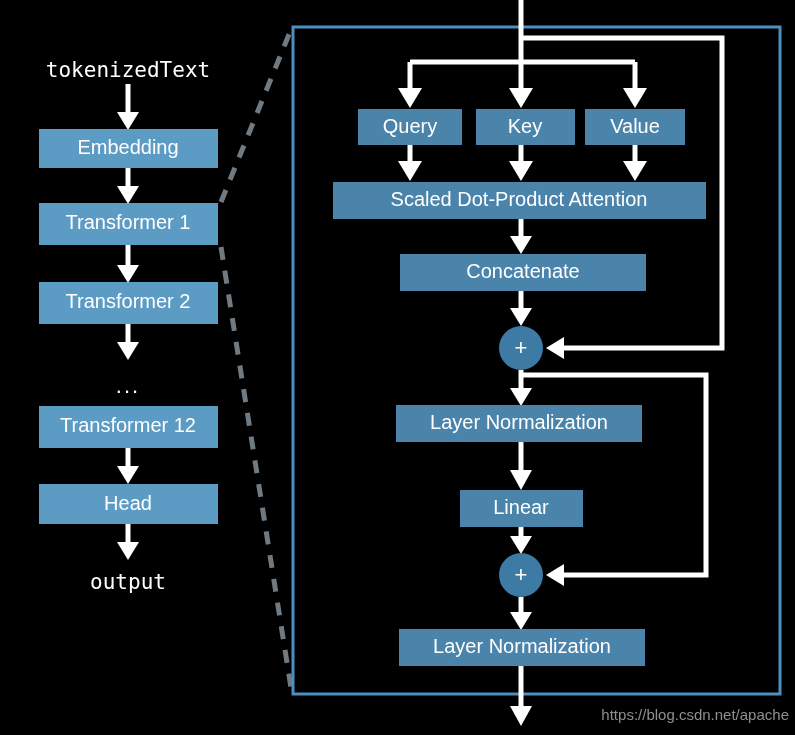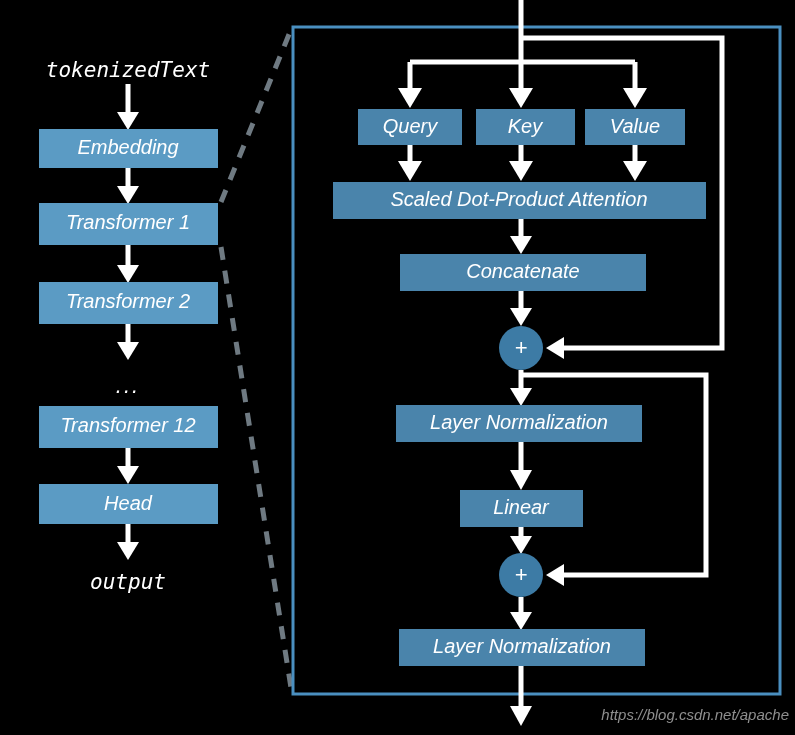--- a/index.html
+++ b/index.html
@@ -11,21 +11,20 @@
     width: 795px;
     height: 735px;
     overflow: hidden;
     font-family: "Liberation Sans", sans-serif;
   }
   #diagram-root {
     position: relative;
     width: 795px;
     height: 735px;
     background: #000000;
-    font-style: italic;
   }
   svg#diagram-svg {
     display: block;
     width: 795px;
     height: 735px;
   }
   .node-box {
     fill: #4a84ab;
   }
   .node-box-left {

